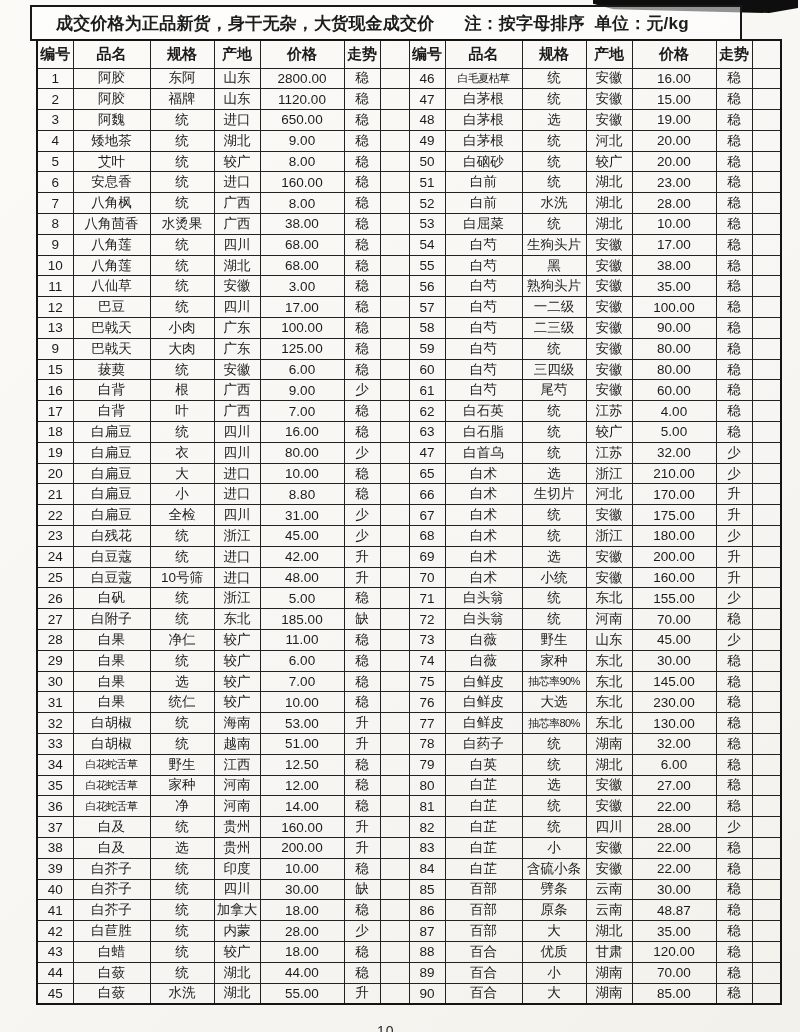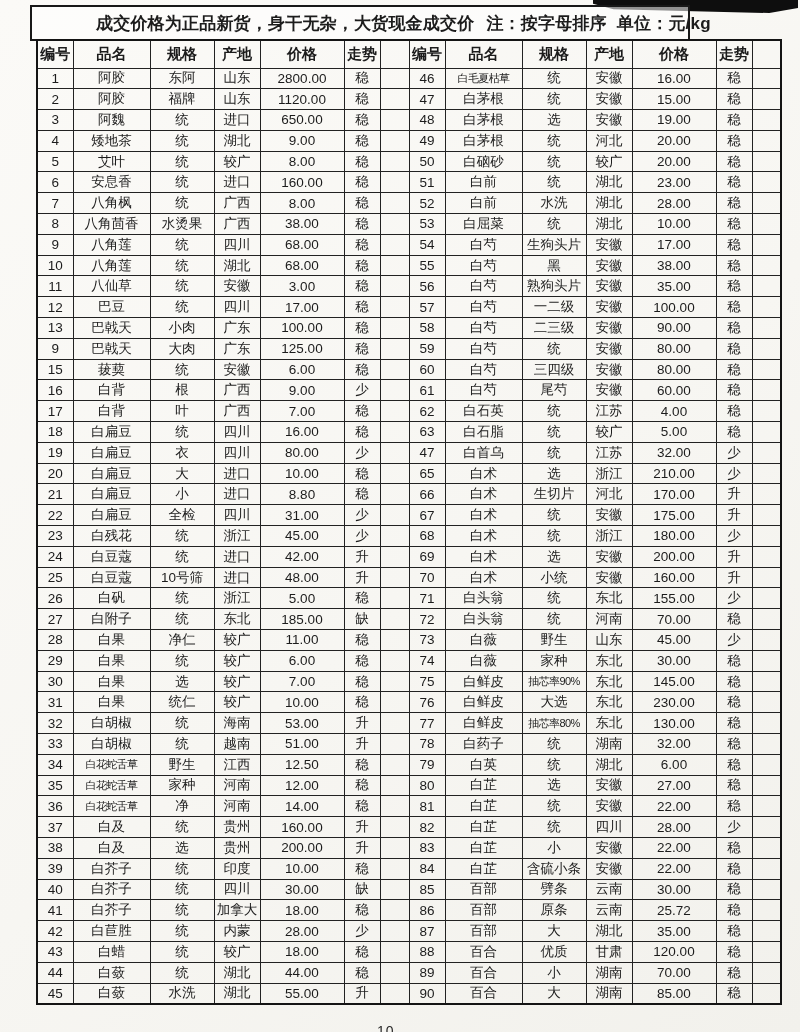--- a/index.html
+++ b/index.html
@@ -13,26 +13,26 @@
     background:linear-gradient(140deg,#fbfaf7 0%,#f7f6f2 55%,#f2f1ec 100%);
     color:#1c1c1c;
   }
   
   .scan-band {
     position:absolute; top:0; right:2px; width:205px; height:13px;
     background:#0e0e0e;
     clip-path:polygon(0 0,100% 0,100% 62%,86% 100%,10% 72%,0 28%);
   }
   .title-box {
-    position:absolute; left:30px; top:5px; width:660px; height:36px;
+    position:absolute; left:30px; top:5px; width:712px; height:36px;
     border:2.5px solid #181818; background:rgba(255,255,255,.55);
-    display:flex; align-items:center; padding-left:64px;
+    display:flex; align-items:center; padding-left:24px;
     font-weight:bold; font-size:17px; letter-spacing:.2px; white-space:nowrap;
   }
-  .title-note { margin-left:12px; }
+  .title-note { margin-left:30px; }
   .title-unit { margin-left:10px; }
   table.price {
     position:absolute; left:36px; top:39px; width:744px;
     border-collapse:collapse; table-layout:fixed;
     border:2.5px solid #141414;
   }
   table.price th, table.price td {
     border:1.7px solid #222; padding:0; text-align:center;
     overflow:hidden; white-space:nowrap;
   }
@@ -742,21 +742,21 @@
           <td class="c-name">白芥子</td>
           <td class="c-spec">统</td>
           <td class="c-origin">加拿大</td>
           <td class="c-price">18.00</td>
           <td class="c-trend">稳</td>
           <td class="c-blank"></td>
           <td class="c-no">86</td>
           <td class="c-name">百部</td>
           <td class="c-spec">原条</td>
           <td class="c-origin">云南</td>
-          <td class="c-price">25.72</td>
+          <td class="c-price">48.87</td>
           <td class="c-trend">稳</td>
           <td class="c-blank"></td>
         </tr>
         <tr>
           <td class="c-no">42</td>
           <td class="c-name">白苣胜</td>
           <td class="c-spec">统</td>
           <td class="c-origin">内蒙</td>
           <td class="c-price">28.00</td>
           <td class="c-trend">少</td>

